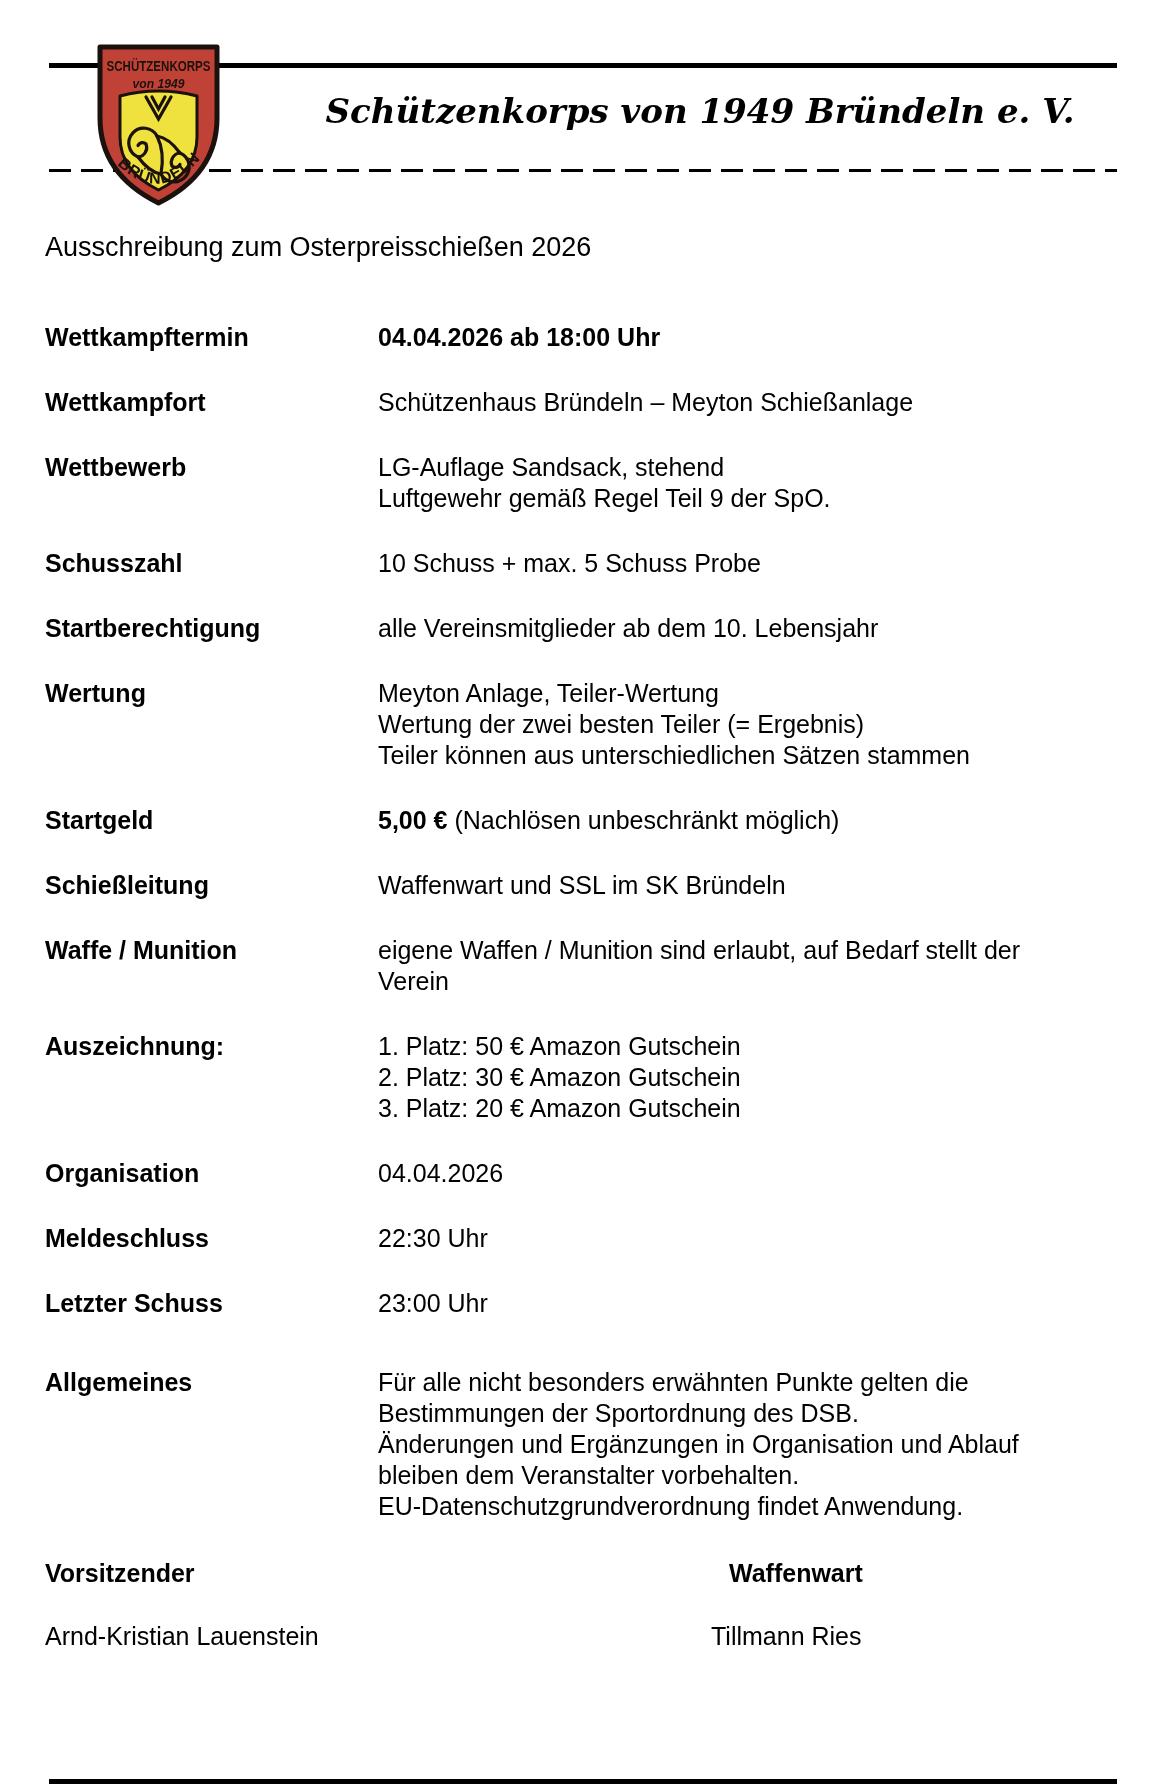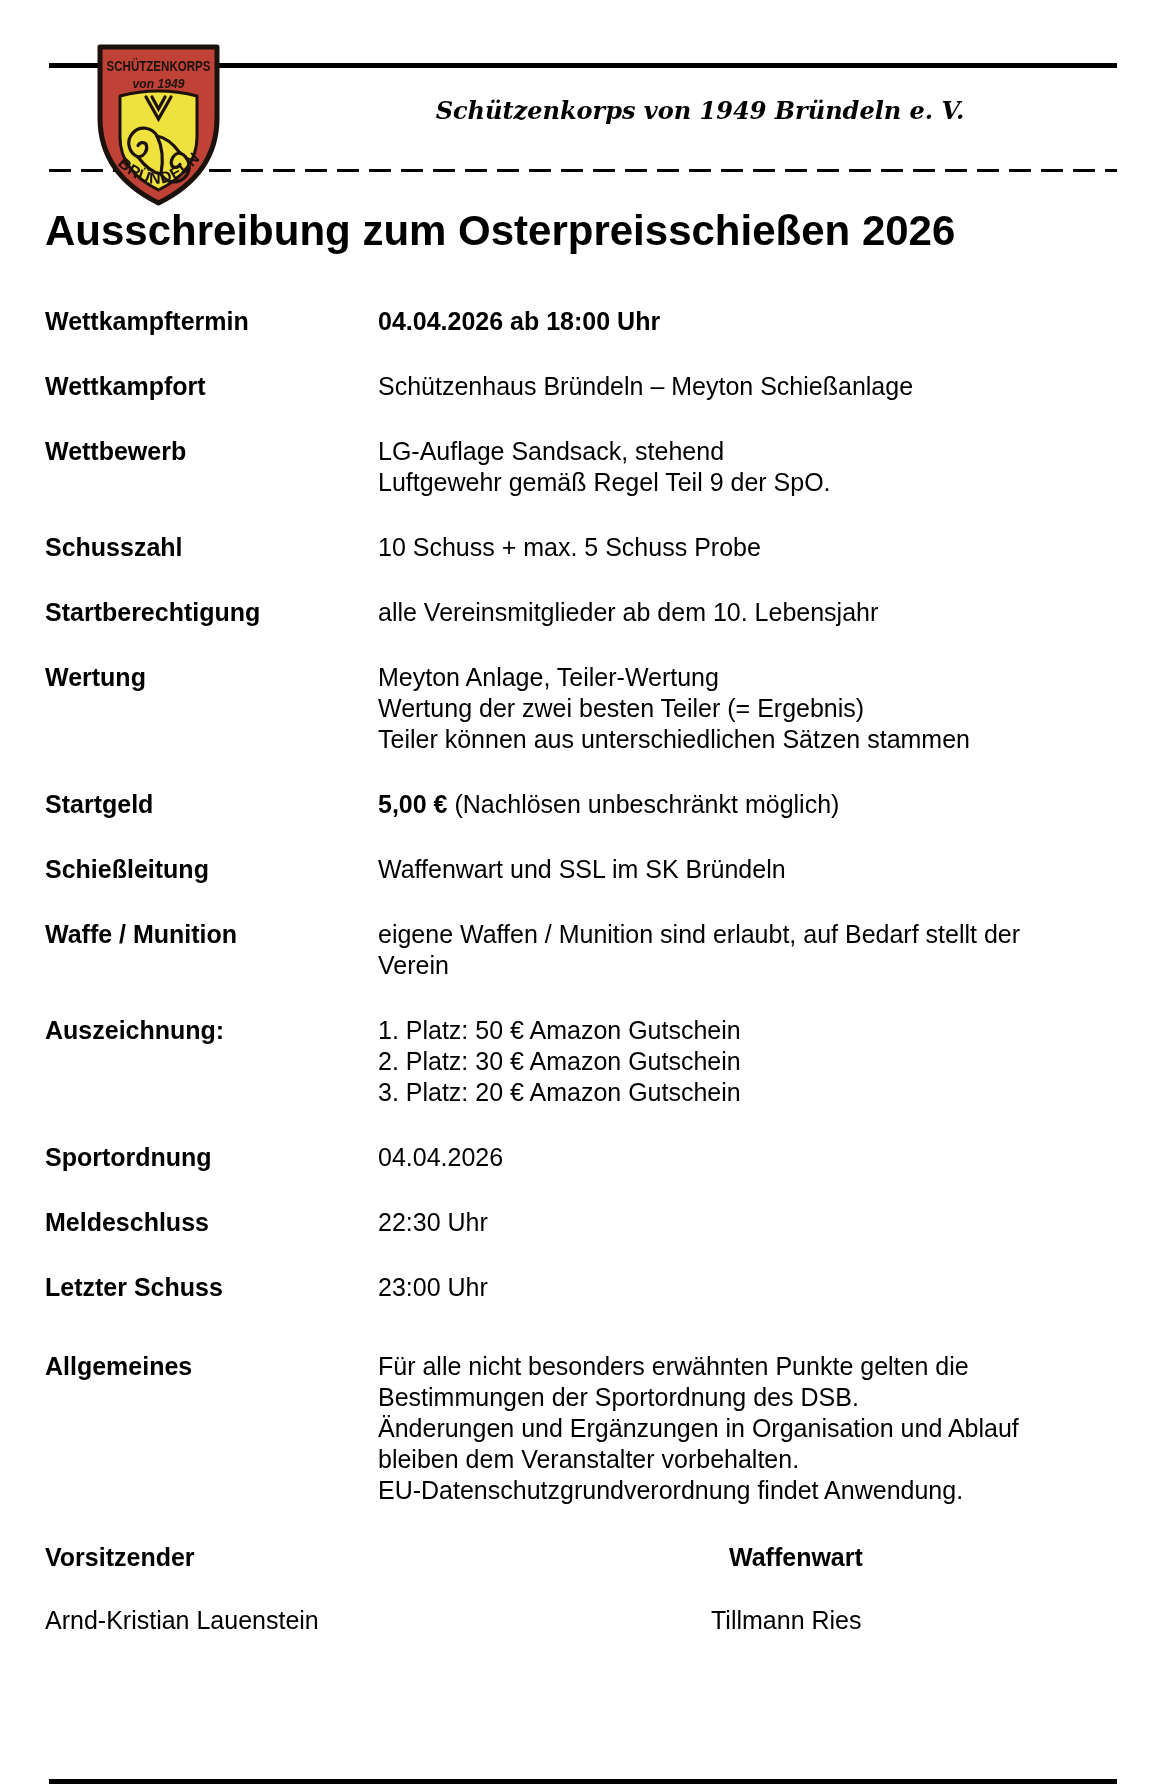--- a/index.html
+++ b/index.html
@@ -10,25 +10,25 @@
   }
   
   .letterhead { position:absolute; left:0; top:0; width:1170px; height:212px; }
   .top-rule    { position:absolute; left:49px; top:63px;  width:1068px; height:5px; background:#000; }
   .dashed-rule { position:absolute; left:49px; top:169px; width:1068px; height:3px;
                  background:repeating-linear-gradient(90deg,#000 0 22px,transparent 22px 32px); }
   .club-logo { position:absolute; left:91px; top:40px; width:135px; height:170px; }
   .club-name {
     position:absolute; left:285px; right:55px; top:88px; text-align:center;
     font-family:"DejaVu Serif", serif; font-style:italic; font-weight:700;
-    font-size:24px; line-height:46px; white-space:nowrap;
+    font-size:34px; line-height:46px; white-space:nowrap;
   }
   
   .content { position:absolute; left:0; top:212px; width:1170px; padding:0 55px 0 45px; box-sizing:border-box; }
-  .page-title { font-size:42px; line-height:38px; font-weight:700; }
+  .page-title { margin-top:16px; font-size:27px; line-height:38px; font-weight:400; }
   .details { margin-top:56px; }
   .row { display:flex; margin-bottom:34px; }
   .row .label { width:333px; flex:0 0 333px; font-weight:700; }
   .row .value { flex:1; }
   .row.gap-extra { margin-top:48px; }
   .b { font-weight:700; }
   
   .footer-roles { display:flex; margin-top:36px; font-weight:700;gap:18px; }
   .footer-names { display:flex; margin-top:32px; }
   .fcol-left  { width:666px; flex:0 0 666px; }
@@ -130,21 +130,21 @@
         </div>
         <div class="row">
           <div class="label">Auszeichnung:</div>
           <div class="value">
             <div class="line"><span>1. Platz: 50 € Amazon Gutschein</span></div>
             <div class="line"><span>2. Platz: 30 € Amazon Gutschein</span></div>
             <div class="line"><span>3. Platz: 20 € Amazon Gutschein</span></div>
           </div>
         </div>
         <div class="row">
-          <div class="label">Sportordnung</div>
+          <div class="label">Organisation</div>
           <div class="value">
             <div class="line"><span>04.04.2026</span></div>
           </div>
         </div>
         <div class="row">
           <div class="label">Meldeschluss</div>
           <div class="value">
             <div class="line"><span>22:30 Uhr</span></div>
           </div>
         </div>

